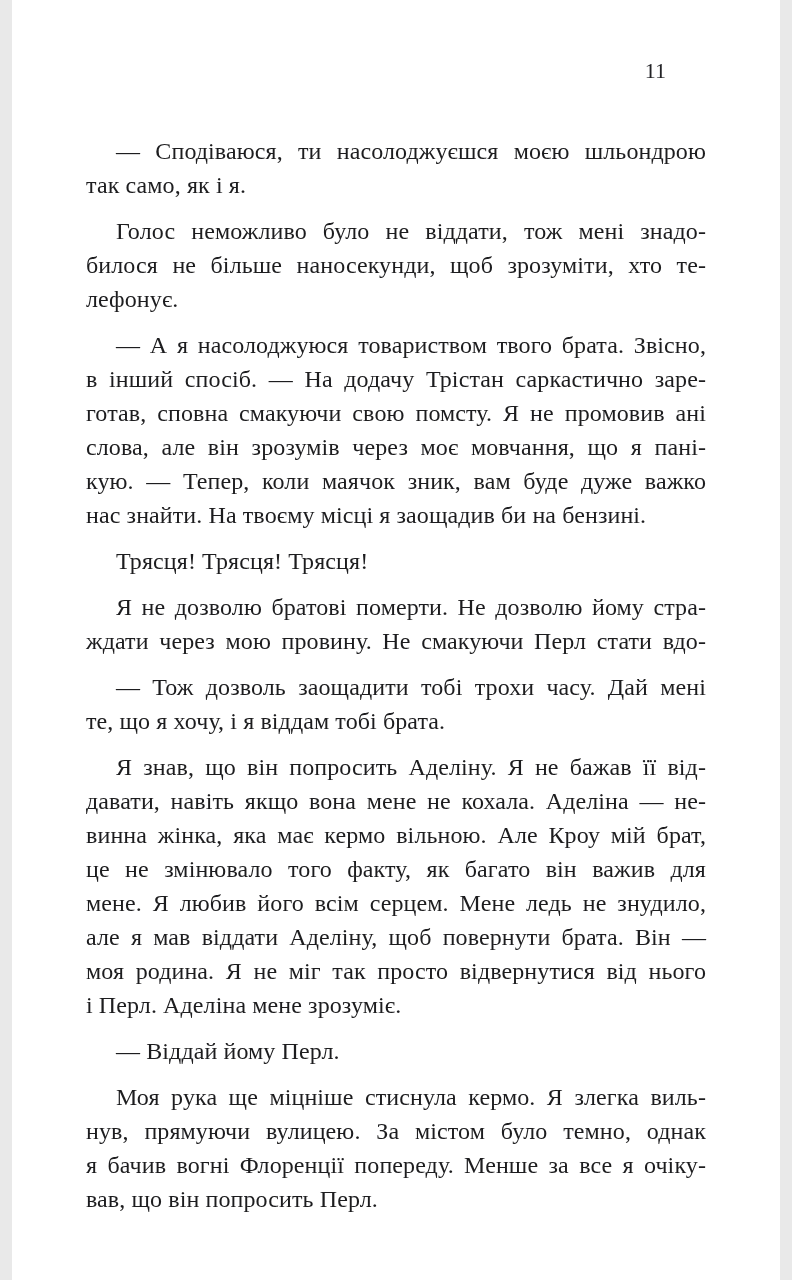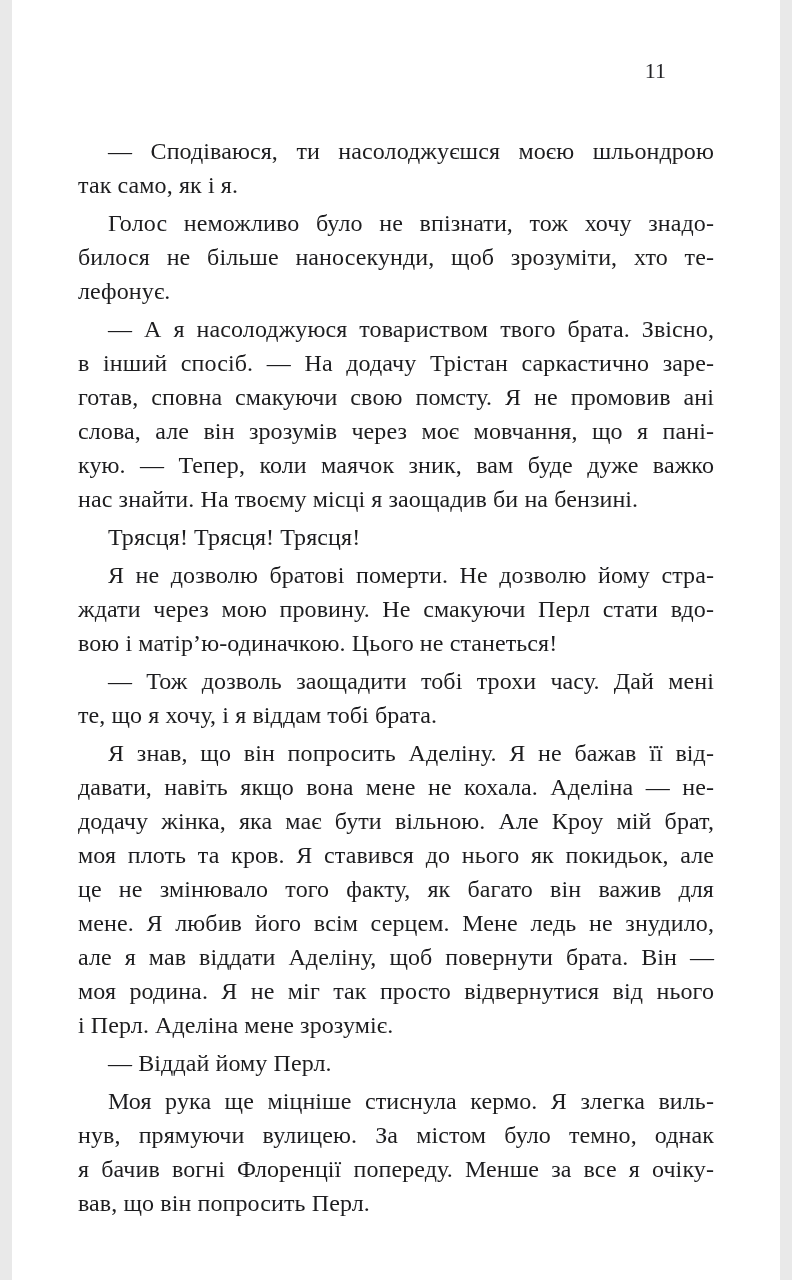--- a/index.html
+++ b/index.html
@@ -26,21 +26,21 @@
     line-height: 26px;
     margin-bottom: 50px;
     color: #232326;
   }
   .text-block {
     font-size: 24px;
     line-height: 34px;
     letter-spacing: 0.1px;
   }
   .para {
-    margin: 4px;
+    margin: 12px;
     padding: 0;
     font-family: Liberation Serif, serif;
   }
   .para .line {
     text-align: justify;
     text-align-last: justify;
   }
   .para .line.first {
     text-indent: 30px;
   }
@@ -53,49 +53,47 @@
 <body>
 
 <div class="page">
   <div class="page-number">11</div>
   <div class="text-block">
       <div class="para">
         <div class="line first">— Сподіваюся, ти насолоджуєшся моєю шльондрою</div>
         <div class="line last">так само, як і я.</div>
       </div>
       <div class="para">
-        <div class="line first">Голос неможливо було не впізнати, тож хочу знадо-</div>
+        <div class="line first">Голос неможливо було не віддати, тож мені знадо-</div>
         <div class="line">билося не більше наносекунди, щоб зрозуміти, хто те-</div>
         <div class="line last">лефонує.</div>
       </div>
       <div class="para">
         <div class="line first">— А я насолоджуюся товариством твого брата. Звісно,</div>
         <div class="line">в інший спосіб. — На додачу Трістан саркастично заре-</div>
         <div class="line">готав, сповна смакуючи свою помсту. Я не промовив ані</div>
         <div class="line">слова, але він зрозумів через моє мовчання, що я пані-</div>
         <div class="line">кую. — Тепер, коли маячок зник, вам буде дуже важко</div>
         <div class="line last">нас знайти. На твоєму місці я заощадив би на бензині.</div>
       </div>
       <div class="para">
         <div class="line first last">Трясця! Трясця! Трясця!</div>
       </div>
       <div class="para">
         <div class="line first">Я не дозволю братові померти. Не дозволю йому стра-</div>
         <div class="line">ждати через мою провину. Не смакуючи Перл стати вдо-</div>
-        <div class="line last">вою і матір’ю-одиначкою. Цього не станеться!</div>
       </div>
       <div class="para">
         <div class="line first">— Тож дозволь заощадити тобі трохи часу. Дай мені</div>
         <div class="line last">те, що я хочу, і я віддам тобі брата.</div>
       </div>
       <div class="para">
         <div class="line first">Я знав, що він попросить Аделіну. Я не бажав її від-</div>
         <div class="line">давати, навіть якщо вона мене не кохала. Аделіна — не-</div>
-        <div class="line">додачу жінка, яка має бути вільною. Але Кроу мій брат,</div>
-        <div class="line">моя плоть та кров. Я ставився до нього як покидьок, але</div>
+        <div class="line">винна жінка, яка має кермо вільною. Але Кроу мій брат,</div>
         <div class="line">це не змінювало того факту, як багато він важив для</div>
         <div class="line">мене. Я любив його всім серцем. Мене ледь не знудило,</div>
         <div class="line">але я мав віддати Аделіну, щоб повернути брата. Він —</div>
         <div class="line">моя родина. Я не міг так просто відвернутися від нього</div>
         <div class="line last">і Перл. Аделіна мене зрозуміє.</div>
       </div>
       <div class="para">
         <div class="line first last">— Віддай йому Перл.</div>
       </div>
       <div class="para">

